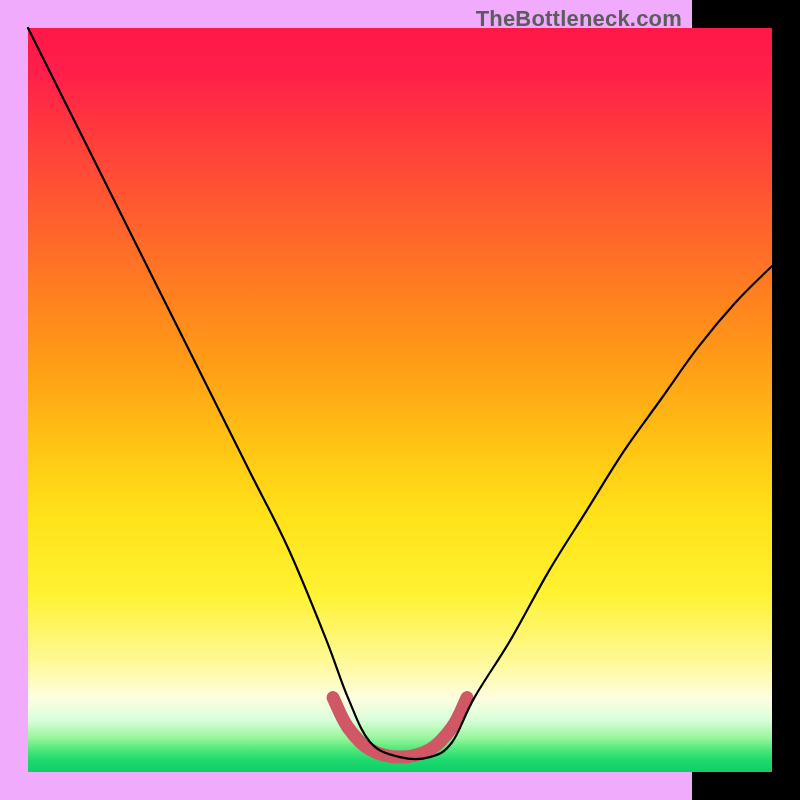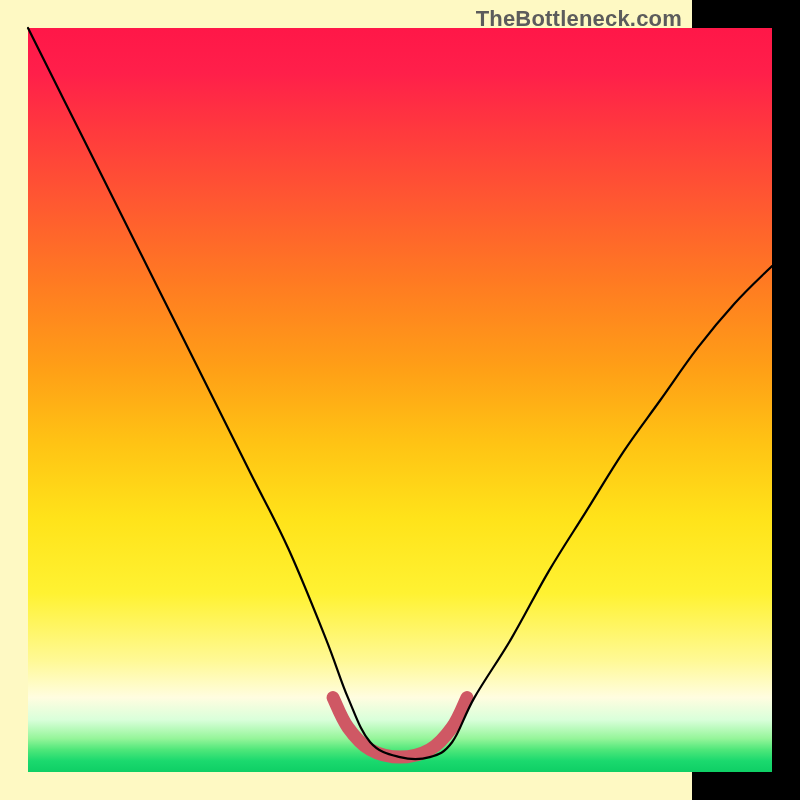--- a/index.html
+++ b/index.html
@@ -8,21 +8,21 @@
     width: 800px;
     height: 800px;
     background: #000;
     overflow: hidden;
     font-family: Arial, Helvetica, sans-serif;
   }
   .frame {
     position: relative;
     width: 692px;
     height: 800px;
-    background: #fef9c3;
+    background: #f0abfc;
   }
   .plot-area {
     position: absolute;
     left: 28px;
     top: 28px;
     width: 744px;
     height: 744px;
     
     background: linear-gradient(
       to bottom,

